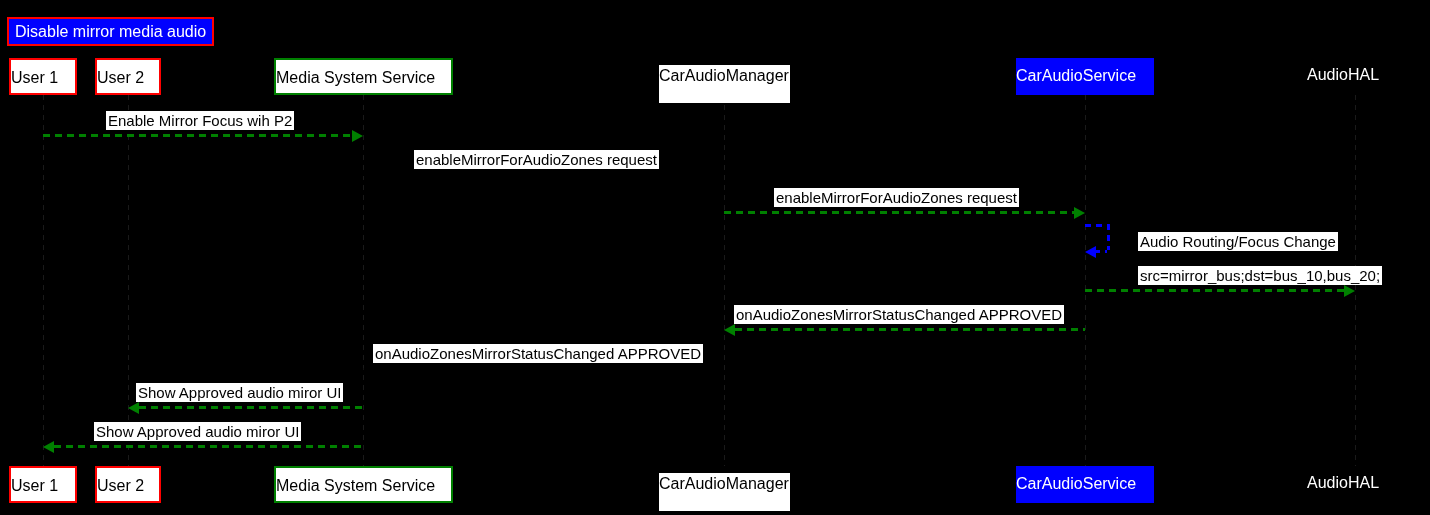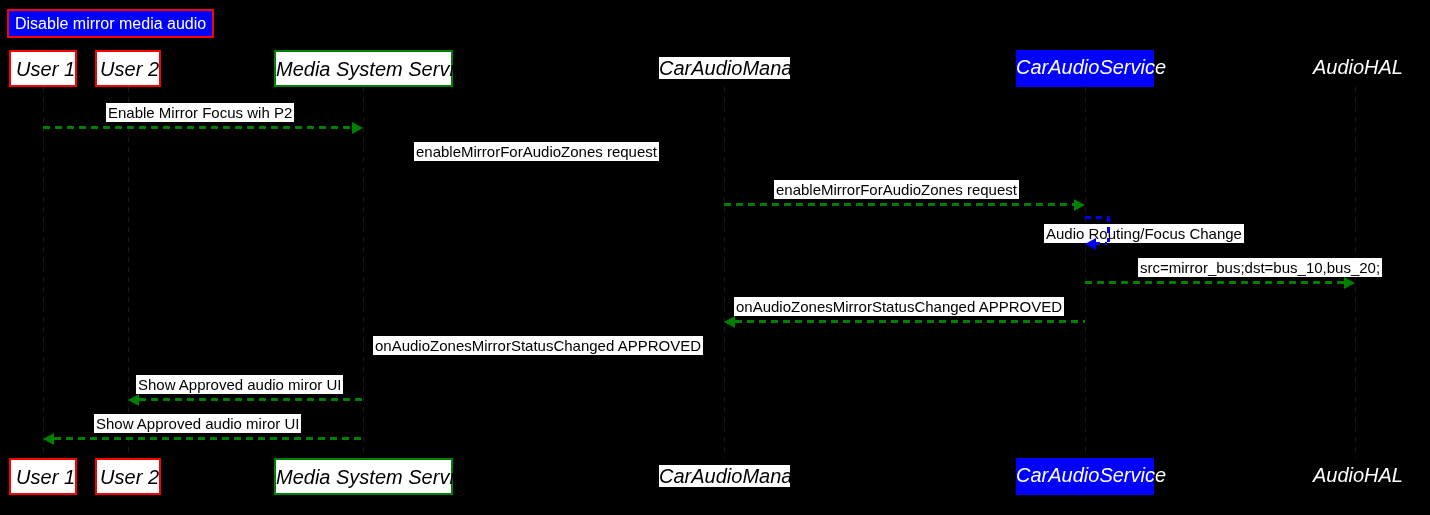--- a/index.html
+++ b/index.html
@@ -1,32 +1,32 @@
 <!DOCTYPE html>
 <html><head>
 <meta charset="utf-8">
 <title>Sequence Diagram</title>
 <style>
   html,body{margin:0;padding:0;background:#000;}
   body{width:1430px;height:515px;position:relative;overflow:hidden;
        font-family:"Liberation Sans","DejaVu Sans",sans-serif;}
   #stage{position:absolute;left:0;top:0;width:1430px;height:515px;}
-  .abs{position:absolute;}
+  .abs{position:absolute;margin-top:8px;}
 
   
   .title-box{left:7px;top:9px;height:29px;box-sizing:border-box;
     background:#0000FF;border:2px solid #FF0000;color:#FFFFFF;
     font-size:16px;line-height:25px;padding:0 6px;white-space:nowrap;}
 
   
-  .pbox{box-sizing:border-box;height:37px;line-height:35px;text-align:right;
-        white-space:nowrap;font-size:20px;font-style:italic;}
+  .pbox{box-sizing:border-box;height:37px;line-height:35px;text-align:left;
+        white-space:nowrap;font-size:16px;}
   .p-red{background:#FFFFFF;border:2px solid #FF0000;color:#000000;}
   .p-green{background:#FFFFFF;border:2px solid #008000;color:#000000;}
-  .p-plainwhite{background:#FFFFFF;color:#000000;border:none;height:22px;line-height:22px;}
+  .p-plainwhite{background:#FFFFFF;color:#000000;border:none;height:38px;line-height:22px;}
   .p-blue{background:#0000FF;color:#FFFFFF;border:none;}
   .p-none{background:transparent;color:#FFFFFF;border:none;}
 
   
   .lifeline{width:1px;background:repeating-linear-gradient(to bottom,
             #1a1a1a 0px,#1a1a1a 5px,transparent 5px,transparent 10px);}
 
   
   .mlabel{background:#FFFFFF;color:#000000;font-size:15px;line-height:19px;
           white-space:nowrap;padding:0 2px;}
@@ -86,21 +86,21 @@
   <div id="messages">
       <div class="abs mlabel" style="left: 106px; top: 103px;">Enable Mirror Focus wih P2</div>
       <div class="abs arrow-line" style="top: 126px; left: 43px; width: 309px;"></div>
       <div class="abs head head-r" style="top: 122px; left: 352px;"></div>
       <div class="abs mlabel" style="left: 414px; top: 142px;">enableMirrorForAudioZones request</div>
       <div class="abs arrow-line invisible" style="top: 165px; left: 363px; width: 350px;"></div>
       <div class="abs head head-r inv" style="top: 161px; left: 713px;"></div>
       <div class="abs mlabel" style="left: 774px; top: 180px;">enableMirrorForAudioZones request</div>
       <div class="abs arrow-line" style="top: 203px; left: 724px; width: 350px;"></div>
       <div class="abs head head-r" style="top: 199px; left: 1074px;"></div>
-      <div class="abs mlabel" style="left: 1044px; top: 224px;">Audio Routing/Focus Change</div>
+      <div class="abs mlabel" style="left: 1138px; top: 224px;">Audio Routing/Focus Change</div>
       <div class="abs self-h" style="left: 1085px; top: 216px; width: 22px;"></div>
       <div class="abs self-v" style="left: 1107px; top: 216px; height: 26px;"></div>
       <div class="abs self-h" style="left: 1094px; top: 242px; width: 13px;"></div>
       <div class="abs head head-l-blue" style="left: 1085px; top: 238px;"></div>
       <div class="abs mlabel" style="left: 1138px; top: 258px;">src=mirror_bus;dst=bus_10,bus_20;</div>
       <div class="abs arrow-line" style="top: 281px; left: 1085px; width: 259px;"></div>
       <div class="abs head head-r" style="top: 277px; left: 1344px;"></div>
       <div class="abs mlabel" style="left: 734px; top: 297px;">onAudioZonesMirrorStatusChanged APPROVED</div>
       <div class="abs arrow-line" style="top: 320px; left: 735px; width: 350px;"></div>
       <div class="abs head head-l" style="top: 316px; left: 724px;"></div>

